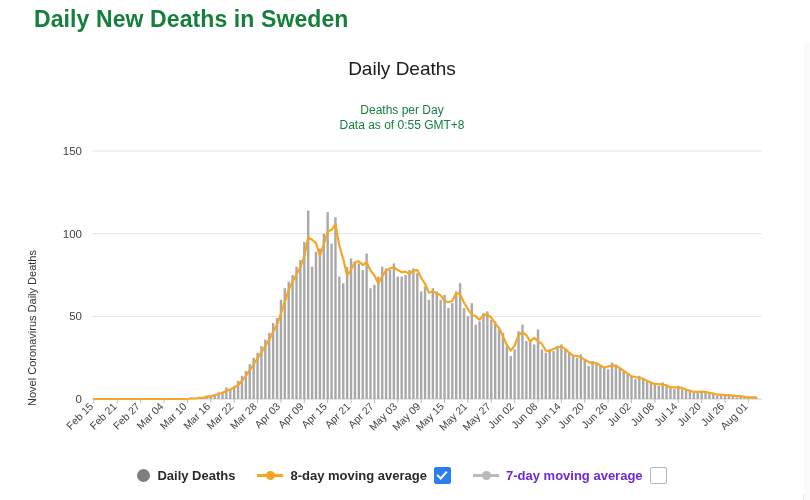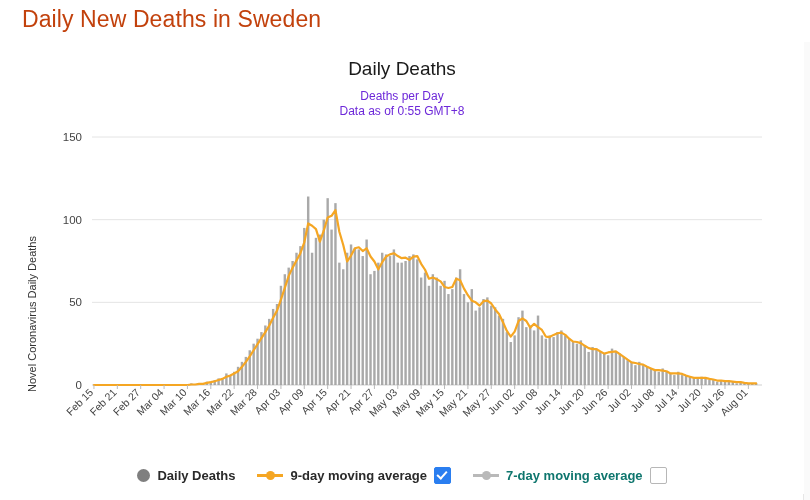--- a/index.html
+++ b/index.html
@@ -10,24 +10,25 @@
   body {
     width: 810px;
     height: 500px;
     font-family: "Liberation Sans", sans-serif;
     color: #222;
     overflow: hidden;
     position: relative;
   }
   #page-title {
     font-size: 23px;
-    font-weight: 400;
-    color: #c2410c;
+    font-weight: 700;
+    color: #15803d;
     padding: 6px 0 0 22px;
     letter-spacing: 0.1px;
+    margin-left: 12px;
   }
   .right-rail {
     position: absolute;
     top: 42px;
     right: 0;
     width: 6px;
     height: 458px;
     background: #fafafa;
     border-left: 1px solid #e6e6e6;
   }
@@ -42,22 +43,22 @@
   .chart-title {
     text-align: center;
     font-size: 19px;
     font-weight: 400;
     color: #1a1a1a;
     margin-top: 22px;
   }
   .chart-subtitle {
     text-align: center;
     font-size: 12px;
-    color: #6d28d9;
-    margin-top: 9px;
+    color: #15803d;
+    margin-top: 23px;
     line-height: 15px;
   }
   .plot-wrap {
     position: relative;
     margin-top: 10px;
     height: 290px;
   }
   .ylabel {
     position: absolute;
     left: 26px;
@@ -117,21 +118,21 @@
     border-radius: 50%;
     background: #f5a623;
   }
   .legend-line.gray {
     background: #b9b9b9;
   }
   .legend-line.gray::after {
     background: #b9b9b9;
   }
   .legend-label.muted {
-    color: #0f766e;
+    color: #6d28d9;
   }
   .checkbox {
     width: 15px;
     height: 15px;
     border: 1px solid #b7b7b7;
     border-radius: 2px;
     background: #fff;
     display: inline-block;
     position: relative;
   }
@@ -403,21 +404,21 @@
     </svg>
   </div>
 
   <div class="legend">
     <div class="legend-item">
       <span class="legend-dot"></span>
       <span class="legend-label">Daily Deaths</span>
     </div>
     <div class="legend-item">
       <span class="legend-line"></span>
-      <span class="legend-label">9-day moving average</span>
+      <span class="legend-label">8-day moving average</span>
       <span class="checkbox checked"></span>
     </div>
     <div class="legend-item">
       <span class="legend-line gray"></span>
       <span class="legend-label muted">7-day moving average</span>
       <span class="checkbox"></span>
     </div>
   </div>
 </div>
 

